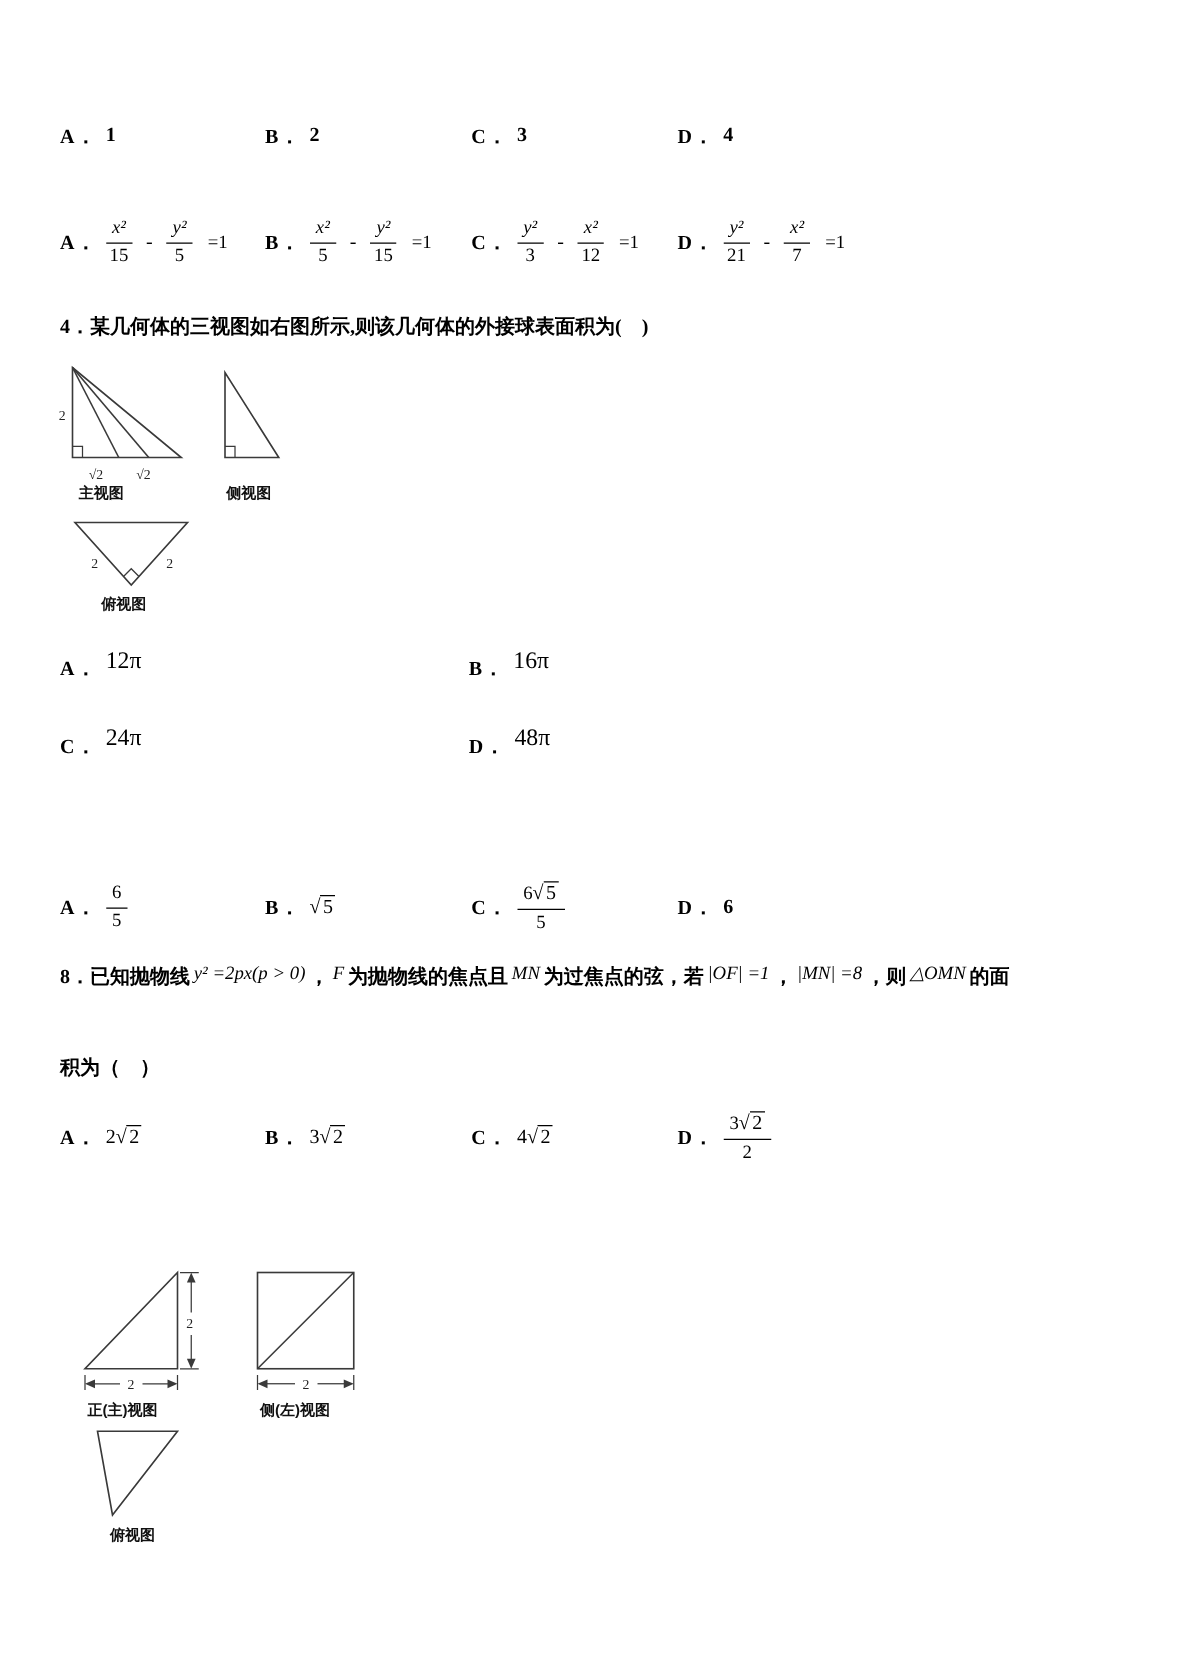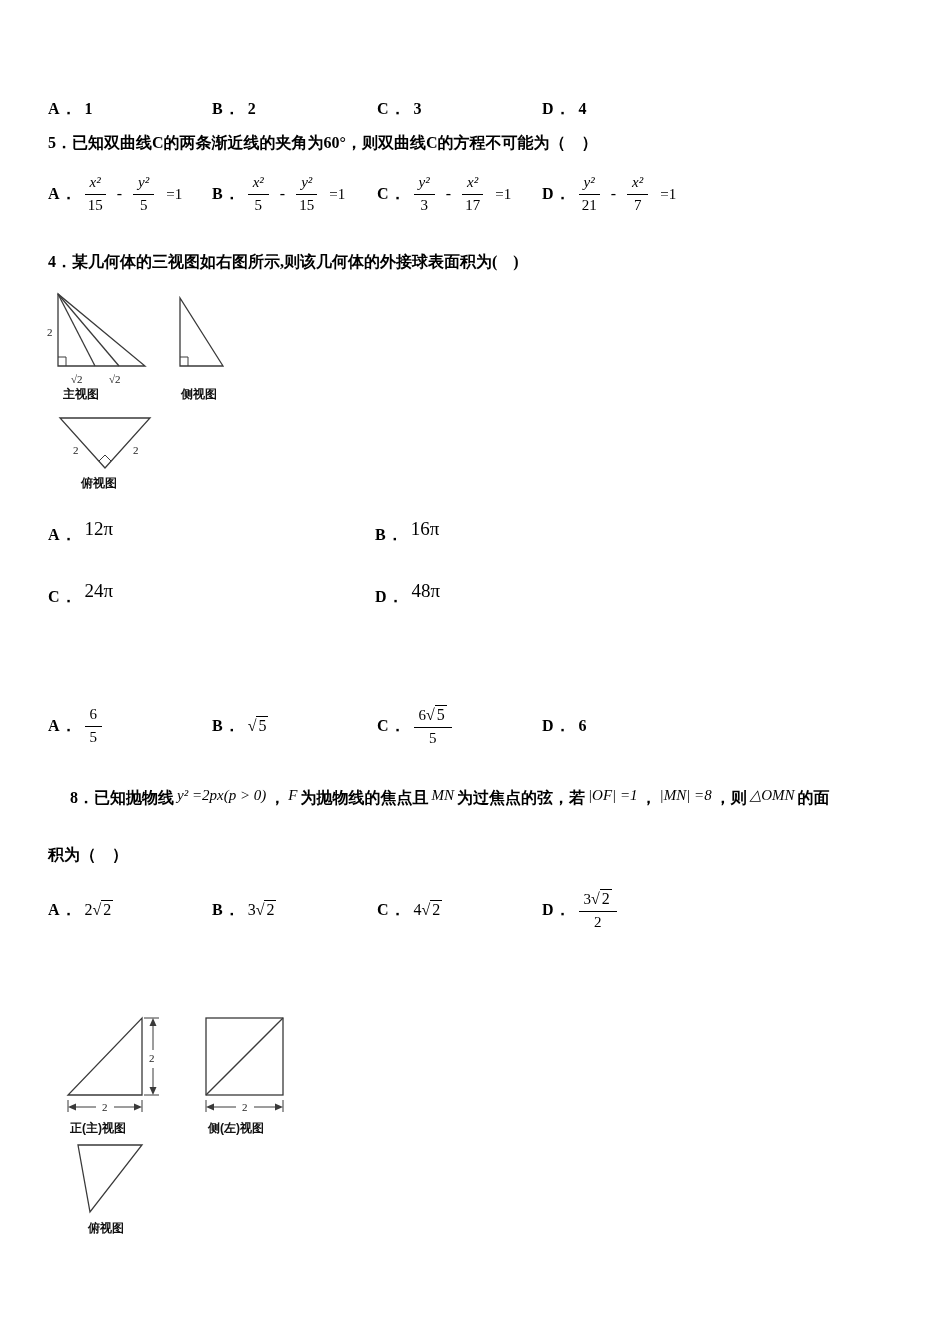--- a/index.html
+++ b/index.html
@@ -58,21 +58,20 @@
     <span class="opt" style="left:377px;">
       <span class="olabel">C．</span>
       <span class="oval bold">3</span>
     </span>
     <span class="opt" style="left:542px;">
       <span class="olabel">D．</span>
       <span class="oval bold">4</span>
     </span>
   </div>
 
-  <div class="stem cnstem" style="top:131px;">5．已知双曲线C的两条渐近线的夹角为60°，则双曲线C的方程不可能为（　）</div>
 
   <div class="row" style="top:168px; height:52px;">
     <span class="opt" style="left:48px;">
       <span class="olabel">A．</span>
       <span class="frac">
         <span class="num it">x²</span>
         <span class="den">15</span>
       </span>
       <span class="mop">-</span>
       <span class="frac">
@@ -98,21 +97,21 @@
 
     <span class="opt" style="left:377px;">
       <span class="olabel">C．</span>
       <span class="frac">
         <span class="num it">y²</span>
         <span class="den">3</span>
       </span>
       <span class="mop">-</span>
       <span class="frac">
         <span class="num it">x²</span>
-        <span class="den">17</span>
+        <span class="den">12</span>
       </span>
       <span class="tail">=1</span>
     </span>
 
     <span class="opt" style="left:542px;">
       <span class="olabel">D．</span>
       <span class="frac">
         <span class="num it">y²</span>
         <span class="den">21</span>
       </span>
@@ -195,21 +194,21 @@
         <span class="num"><span>6</span><span class="sqrt"><span>√</span><span class="rad">5</span></span></span>
         <span class="den">5</span>
       </span>
     </span>
     <span class="opt" style="left:542px;">
       <span class="olabel">D．</span>
       <span class="oval bold">6</span>
     </span>
   </div>
 
-  <div class="stem" style="top:786px;margin-left:22px;">
+  <div class="stem" style="top:770px;">
     <span class="cn">8．已知抛物线</span><span class="mseg">y² =2px(p &gt; 0)</span><span class="cn">，</span><span class="mseg">F</span><span class="cn">为抛物线的焦点且</span><span class="mseg">MN</span><span class="cn">为过焦点的弦，若</span><span class="mseg">|OF| =1</span><span class="cn">，</span><span class="mseg">|MN| =8</span><span class="cn">，则</span><span class="mseg">△OMN</span><span class="cn">的面</span>
   </div>
   <div class="stem cnstem" style="top:843px;">积为（　）</div>
 
   <div class="row" style="top:884px; height:52px;">
     <span class="opt" style="left:48px;">
       <span class="olabel">A．</span>
       <span class="sqrt"><span>2</span><span>√</span><span class="rad">2</span></span>
     </span>
     <span class="opt" style="left:212px;">

